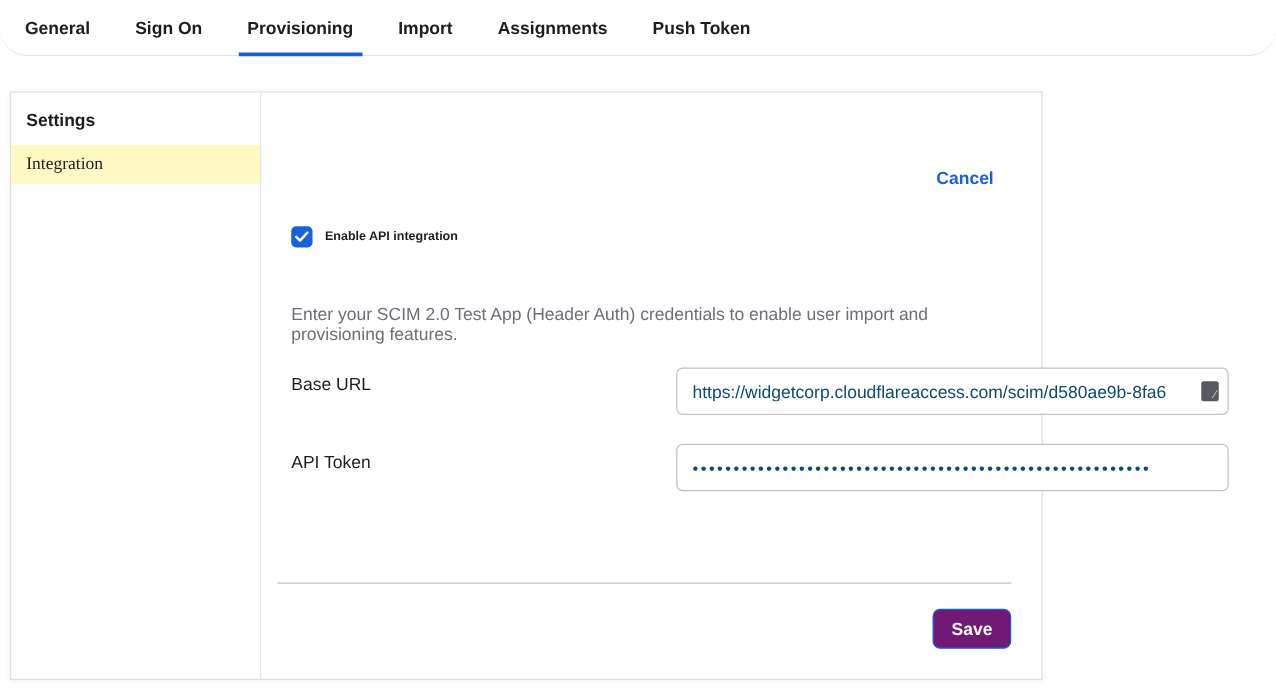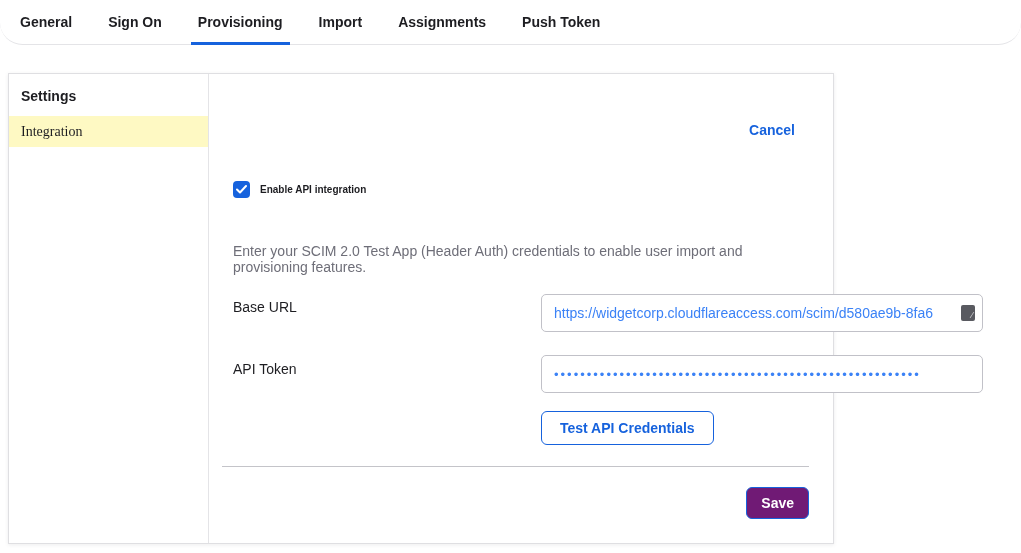--- a/index.html
+++ b/index.html
@@ -71,21 +71,21 @@
   }
   .sidebar-item.selected { background: #fef9c3; font-family: Liberation Serif, serif; }
 
   
   .main {
     position: relative;
     flex: 1;
   }
   .cancel-link {
     position: absolute;
-    top: 48px; right: 38px;
+    top: 60px; right: 38px;
     font-size: 14px;
     font-weight: 700;
     color: #1662dd;
     cursor: pointer;
     text-decoration: none;
     margin-left: 20px;
   }
   .checkbox-row {
     position: absolute;
     top: 107px; left: 24px;
@@ -122,21 +122,21 @@
   }
   .field-input {
     position: absolute;
     left: 332px;
     width: 442px; height: 38px;
     border: 1px solid #c1c1c8;
     border-radius: 5px;
     background: #ffffff;
     font-family: "Liberation Sans", sans-serif;
     font-size: 14px;
-    color: #3b82f6;
+    color: #0c4a6e;
     padding: 0 12px;
     outline: none;
     overflow: hidden;
     white-space: nowrap;
   }
   .label-baseurl { top: 225px; }
   .input-baseurl { top: 220px; }
   .label-apitoken { top: 287px; }
   .input-apitoken { top: 281px; letter-spacing: 2px; font-size: 13px; }
   .trunc-marker {
@@ -224,20 +224,19 @@
 
     <p class="description">Enter your SCIM 2.0 Test App (Header Auth) credentials to enable user import and provisioning features.</p>
 
     <label class="field-label label-baseurl">Base URL</label>
     <input class="field-input input-baseurl" type="text" value="https://widgetcorp.cloudflareaccess.com/scim/d580ae9b-8fa6" style="">
     <span class="trunc-marker"></span>
 
     <label class="field-label label-apitoken">API Token</label>
     <input class="field-input input-apitoken" type="text" value="••••••••••••••••••••••••••••••••••••••••••••••••••••••••" style="">
 
-    <button class="test-btn">Test API Credentials</button>
 
     <div class="divider"></div>
 
     <button class="save-btn">Save</button>
 
   </div>
 </section>
 
 </body></html>

